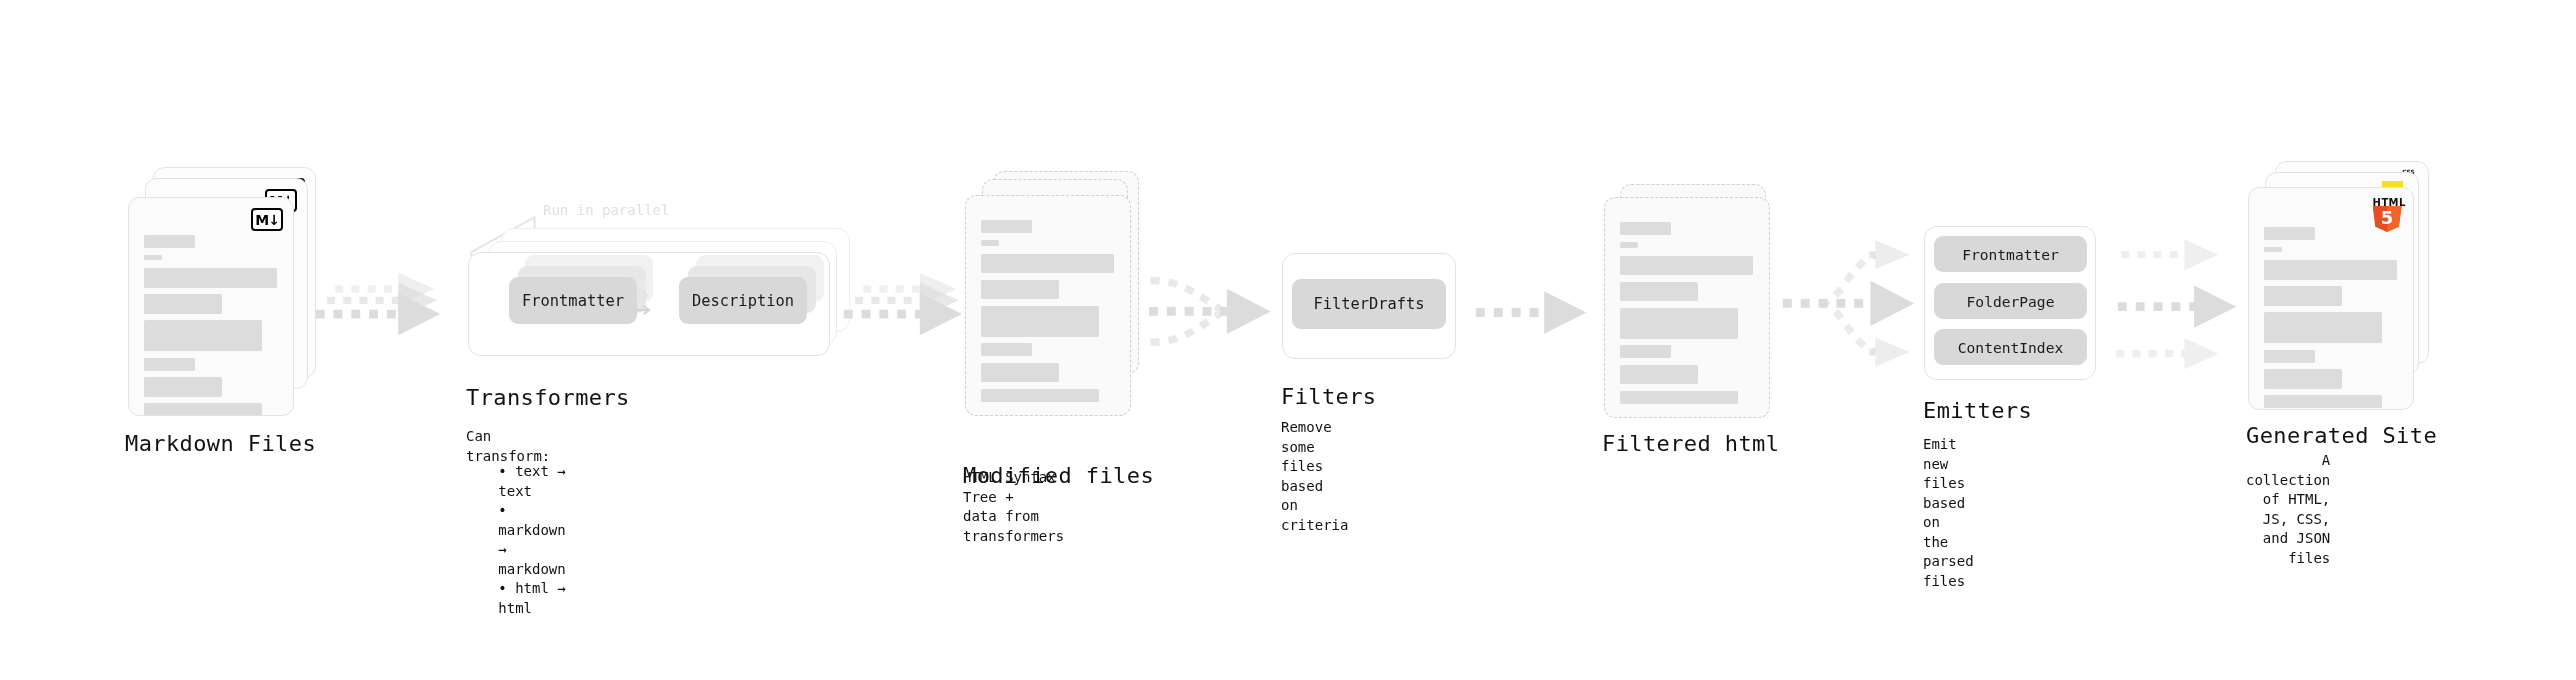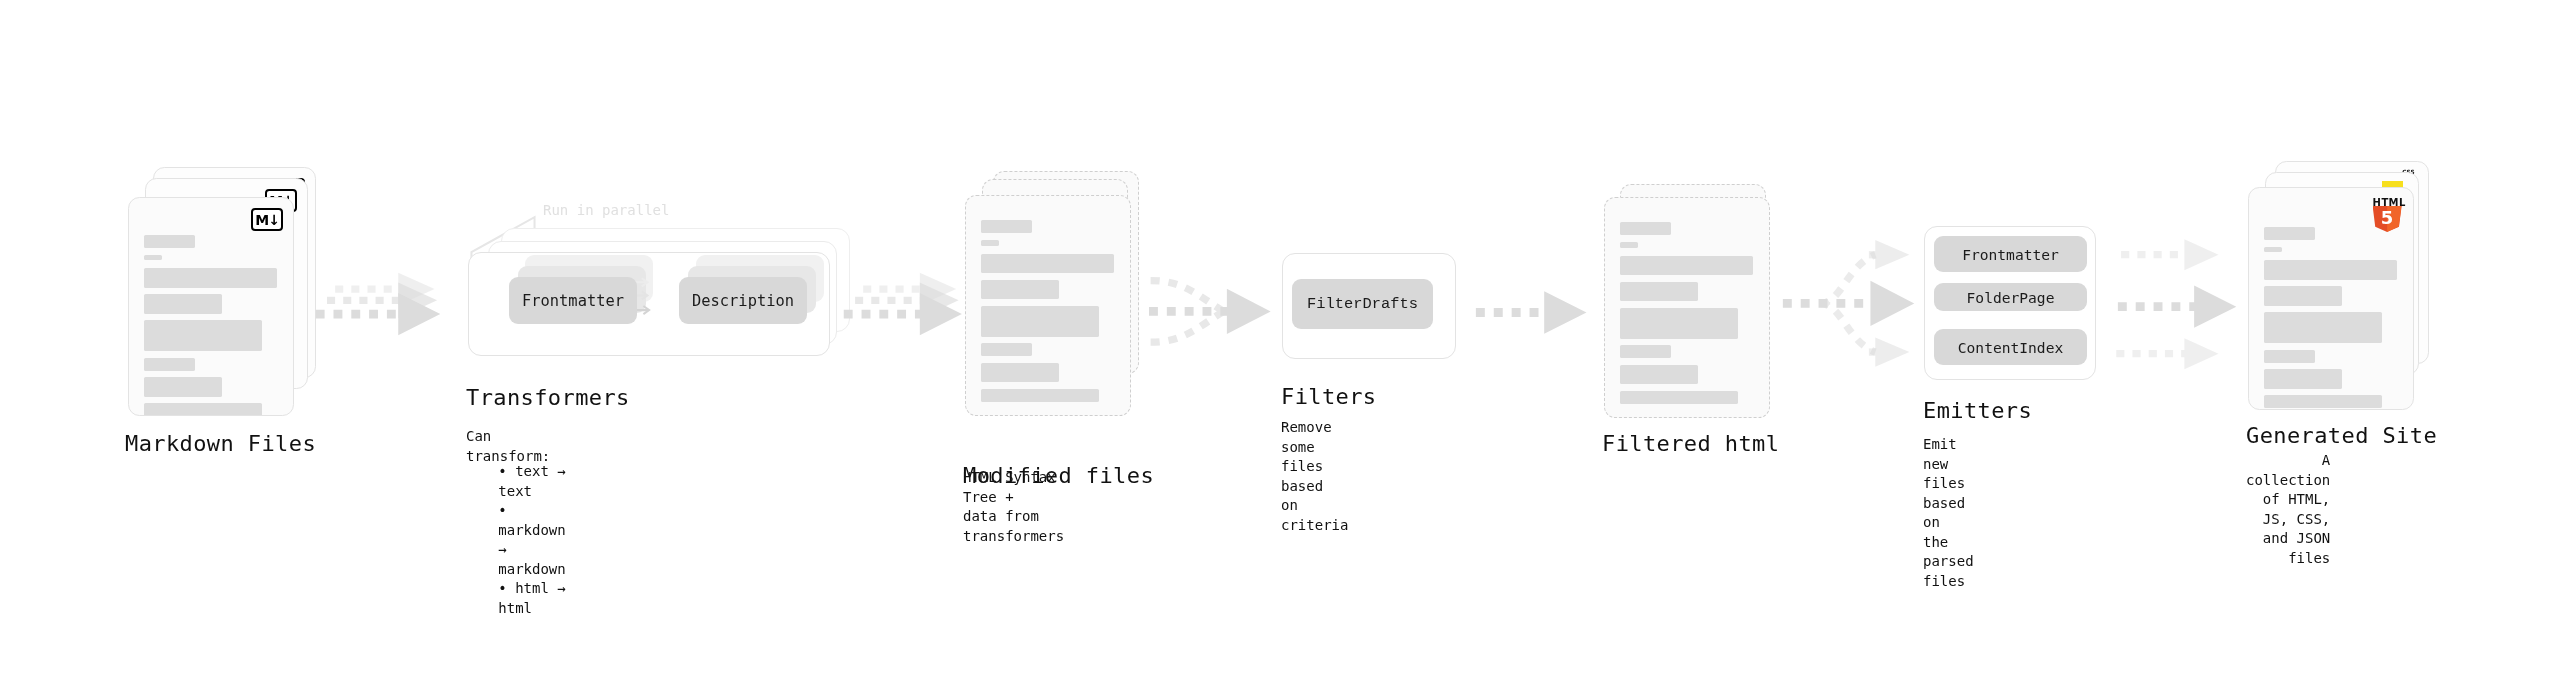--- a/index.html
+++ b/index.html
@@ -322,21 +322,21 @@
     <g fill="none" stroke="#e8e8e8" stroke-width="9" stroke-dasharray="11 11" stroke-linecap="butt">
       <path d="M18 20 C 60 20, 78 40, 108 58"></path>
       <path d="M18 96 C 60 96, 78 76, 108 58"></path>
     </g>
     <line x1="16" y1="58" x2="118" y2="58" stroke="#dcdcdc" stroke-width="11" stroke-dasharray="11 11"></line>
     <polygon points="112,30 166,58 112,86" fill="#dcdcdc"></polygon>
   </svg>
 
   <div class="node">
     <div class="groupbox" style="left:1282px; top:253px; width:174px; height:106px;"></div>
-    <div class="chip" style="left:1292px; top:279px; width:141px; height:50px;font-family:Liberation Mono, monospace;">FilterDrafts</div>
+    <div class="chip" style="left:1292px; top:279px; width:154px; height:50px;">FilterDrafts</div>
 
     <div class="title" style="left:1281px; top:384px;">Filters</div>
     <div class="subtitle" style="left:1281px; top:418px;">Remove some files based
 on criteria</div>
   </div>
 
   <svg class="arrowsvg" style="left:1471px; top:288px;" width="122" height="49" viewBox="0 0 150 60">
     <line x1="6" y1="30" x2="96" y2="30" stroke="#dcdcdc" stroke-width="11" stroke-dasharray="11 11"></line>
     <polygon points="90,4 142,30 90,56" fill="#dcdcdc"></polygon>
   </svg>
@@ -371,21 +371,21 @@
       <line x1="112" y1="138" x2="126" y2="138" stroke="#dcdcdc" stroke-width="9" stroke-dasharray="10 10"></line>
       <polygon points="120,120 162,138 120,156" fill="#dcdcdc"></polygon>
     </g>
     <line x1="6" y1="78" x2="120" y2="78" stroke="#dcdcdc" stroke-width="11" stroke-dasharray="11 11"></line>
     <polygon points="114,50 168,78 114,106" fill="#dcdcdc"></polygon>
   </svg>
 
   <div class="node">
     <div class="groupbox" style="left:1924px; top:226px; width:172px; height:154px;"></div>
     <div class="chip" style="left:1934px; top:236px; width:153px; height:36px; font-size:14.6px;">Frontmatter</div>
-    <div class="chip" style="left:1934px; top:283px; width:153px; height:28px; font-size:14.6px;">FolderPage</div>
+    <div class="chip" style="left:1934px; top:283px; width:153px; height:36px; font-size:14.6px;">FolderPage</div>
     <div class="chip" style="left:1934px; top:329px; width:153px; height:36px; font-size:14.6px;">ContentIndex</div>
 
     <div class="title" style="left:1923px; top:398px;">Emitters</div>
     <div class="subtitle" style="left:1923px; top:435px;">Emit new files based on
 the parsed files</div>
   </div>
 
   <svg class="arrowsvg" style="left:2113px; top:232px;" width="142" height="142" viewBox="0 0 175 175">
     <g opacity="0.45">
       <line x1="10" y1="28" x2="96" y2="28" stroke="#dcdcdc" stroke-width="9" stroke-dasharray="10 10"></line>

